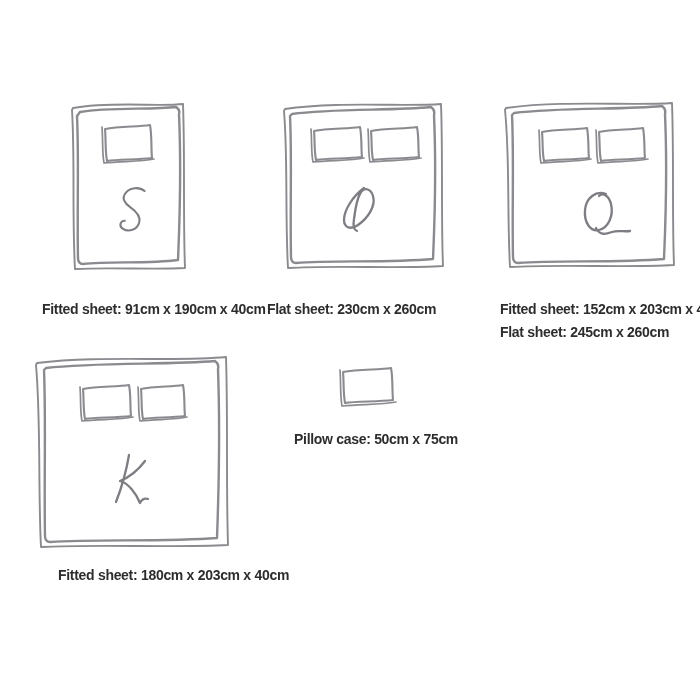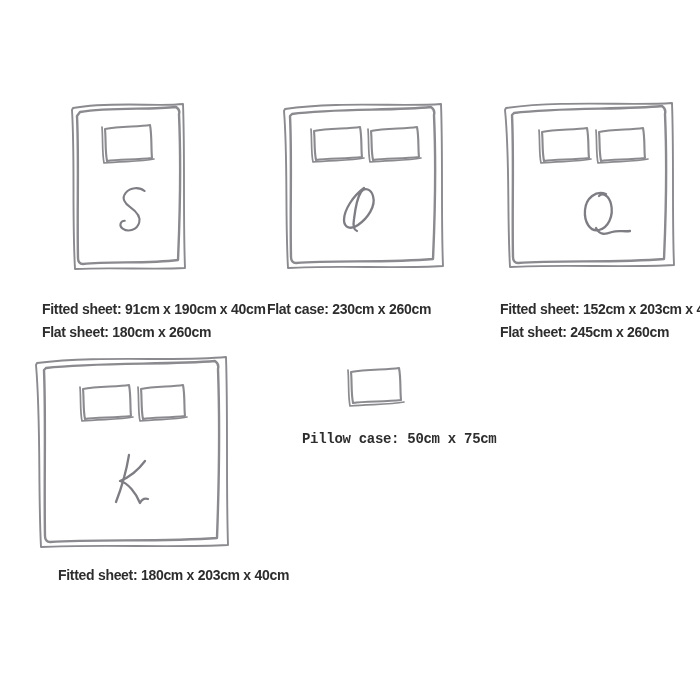--- a/index.html
+++ b/index.html
@@ -65,39 +65,38 @@
       <path class="outline-a" d="M22 16 C52 11 93 14 118 11 C121 13 122 15 121 18 C123 64 122 118 120 164 C89 168 53 165 25 168 C22 168 20 166 20 162 C19 116 21 62 19 20 Z"></path>
       <path class="pillow-b" d="M44 31 C45 43 44 56 46 67 C63 65 83 66 96 63"></path>
       <path class="pillow-a" d="M47 33 C62 30 80 31 92 29 C94 40 93 52 94 62 C78 64 60 63 49 65 C47 54 48 43 47 33 Z"></path>
     </svg>
     <svg class="letter" style="left:72px; top:88px; width:36px; height:50px;" viewBox="0 0 40 52">
       <path d="M34 6 C28 1 18 2 13 8 C8 14 12 20 18 24 C25 29 30 34 28 41 C26 49 16 52 10 48 C5 45 7 39 12 39"></path>
     </svg>
     <span class="sr">S</span>
     <div class="labels" style="left:0; top:202px;">
       <div>Fitted sheet: 91cm x 190cm x 40cm</div>
-      <div>Flat sheet: 180cm x 260cm</div>
     </div>
   </div>
 
   <div class="card" style="left:267px; top:96px; width:210px; height:252px;">
     <svg class="sketch" style="left:11px; top:0; width:170px; height:185px;" viewBox="0 0 170 185">
       <path class="outline-b" d="M7 13 C60 5 125 11 163 8 C165 62 163 122 165 170 C120 173 60 169 10 172 C7 120 10 64 6 15 Z"></path>
       <path class="outline-a" d="M14 18 C56 12 116 15 153 11 C156 13 157 15 156 19 C158 65 157 119 155 163 C110 167 56 164 18 167 C15 167 13 165 13 161 C12 115 14 61 12 20 Z"></path>
       <path class="pillow-b" d="M33 33 C34 45 33 57 35 66 C52 64 73 65 86 62"></path>
       <path class="pillow-a" d="M36 35 C50 32 70 33 82 31 C84 41 83 53 84 61 C68 63 49 62 38 64 C36 54 37 44 36 35 Z"></path>
       <path class="pillow-b" d="M90 33 C91 45 90 57 92 66 C109 64 130 65 143 62"></path>
       <path class="pillow-a" d="M93 35 C107 32 127 33 139 31 C141 41 140 53 141 61 C125 63 106 62 95 64 C93 54 94 44 93 35 Z"></path>
     </svg>
     <svg class="letter" style="left:70px; top:89px; width:45px; height:48px;" viewBox="0 0 45 48">
       <path d="M27 3 C16 11 7 25 7 35 C7 43 14 45 21 40 C31 33 39 21 36 11 C34 4 28 2 24 7 C20 13 18 26 17 34 C16 40 17 45 20 46"></path>
     </svg>
     <span class="sr">D</span>
     <div class="labels" style="left:0; top:202px;">
-      <div>Flat case: 230cm x 260cm</div>
+      <div>Flat sheet: 230cm x 260cm</div>
     </div>
   </div>
 
   <div class="card" style="left:500px; top:96px; width:200px; height:252px;">
     <svg class="sketch" style="left:-2px; top:0; width:180px; height:185px;" viewBox="0 0 180 185">
       <path class="outline-b" d="M8 12 C65 4 135 10 174 7 C176 61 174 121 176 169 C128 172 65 168 12 171 C9 119 12 63 7 14 Z"></path>
       <path class="outline-a" d="M16 17 C62 11 126 14 164 10 C167 12 168 14 167 18 C169 64 168 118 166 163 C119 167 62 164 20 167 C17 167 15 165 15 161 C14 115 16 61 14 19 Z"></path>
       <path class="pillow-b" d="M41 34 C42 46 41 58 43 67 C60 65 80 66 93 63"></path>
       <path class="pillow-a" d="M44 36 C57 33 76 34 89 32 C91 42 90 54 91 62 C75 64 56 63 46 65 C44 55 45 45 44 36 Z"></path>
       <path class="pillow-b" d="M98 34 C99 46 98 58 100 67 C117 65 137 66 150 63"></path>
@@ -126,21 +125,21 @@
     <svg class="letter" style="left:68px; top:101px; width:40px; height:52px;" viewBox="0 0 40 52">
       <path d="M19 2 C17 14 13 31 6 49"></path>
       <path d="M35 8 C29 16 20 24 10 28 C18 30 26 40 30 50 C32 46 35 45 38 46"></path>
     </svg>
     <span class="sr">K</span>
     <div class="labels" style="left:16px; top:212px;">
       <div>Fitted sheet: 180cm x 203cm x 40cm</div>
     </div>
   </div>
 
-  <div class="card" style="left:302px; top:362px; width:200px; height:90px;font-family:Liberation Mono, monospace;">
+  <div class="card" style="left:294px; top:362px; width:200px; height:90px;">
     <svg class="sketch" style="left:40px; top:0; width:66px; height:48px;" viewBox="0 0 66 48">
       <path class="pillow-b" d="M6 8 C7 20 6 33 8 44 C26 42 47 43 62 40"></path>
       <path class="pillow-a" d="M9 10 C25 7 45 8 57 6 C59 16 58 28 59 38 C43 40 23 39 11 41 C9 30 10 19 9 10 Z"></path>
     </svg>
     <div class="labels" style="left:0; top:66px;">
       <div>Pillow case: 50cm x 75cm</div>
     </div>
   </div>
 
 </div>

